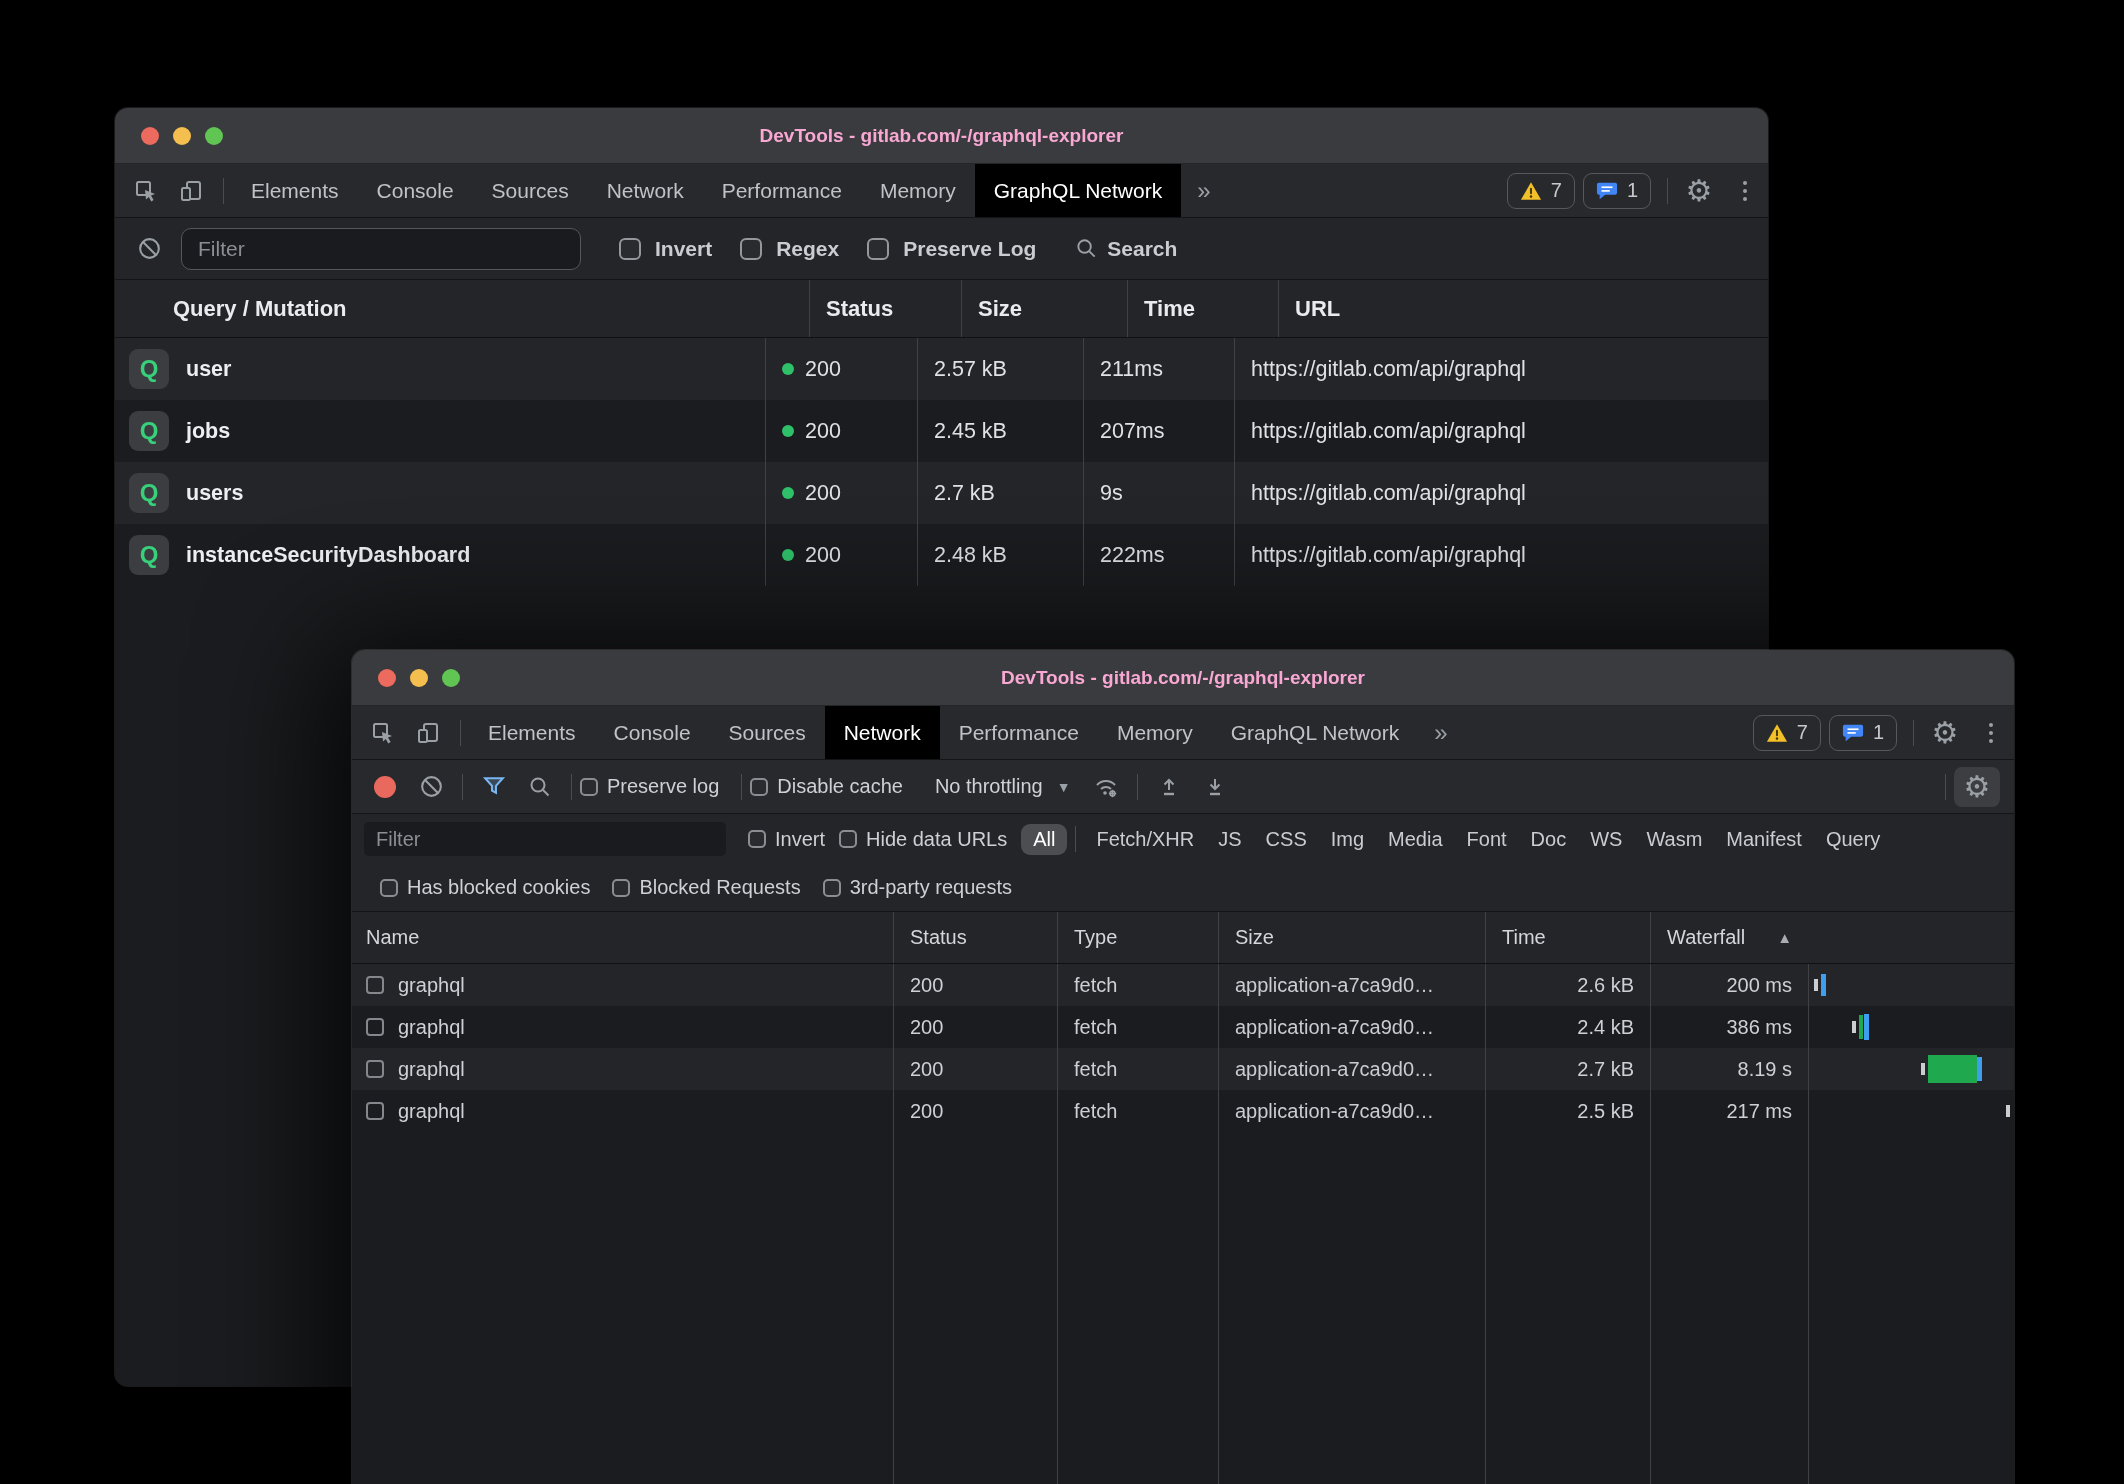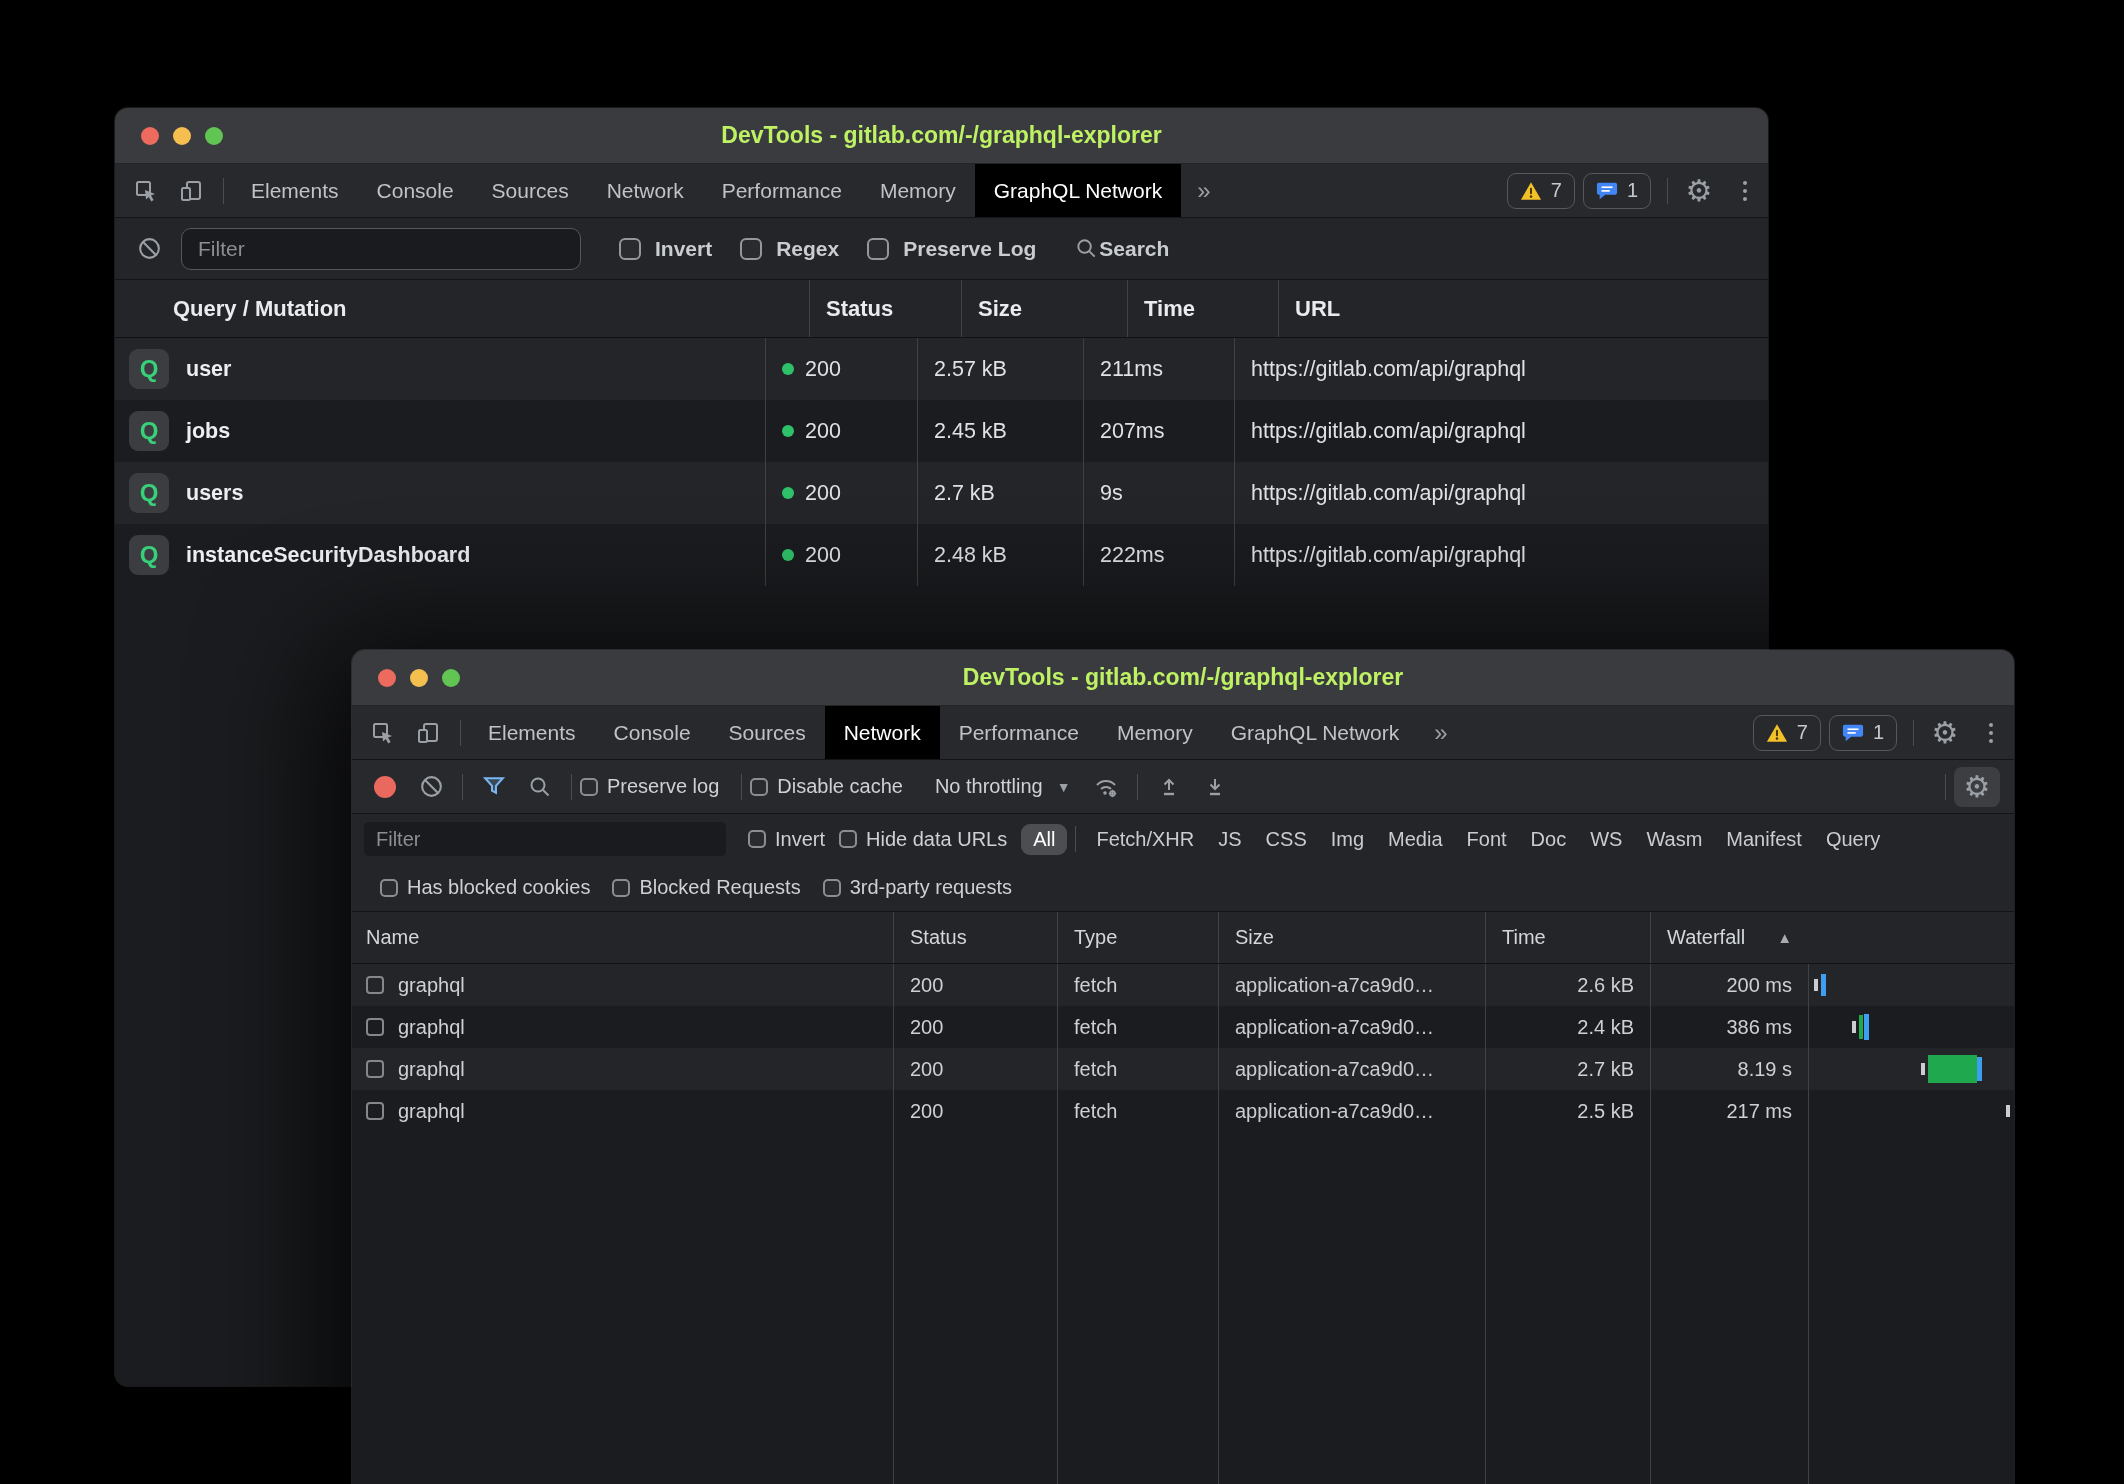--- a/index.html
+++ b/index.html
@@ -8,21 +8,21 @@
   .window { position: absolute; background: #1b1c1f; border-radius: 13px;
             box-shadow: 0 0 0 1px rgba(255,255,255,.10), 0 30px 90px 10px rgba(0,0,0,.75);
             display: flex; flex-direction: column; overflow: hidden; }
   .win1 { left: 115px; top: 108px; width: 1653px; height: 1278px; z-index: 1; }
   .win2 { left: 352px; top: 650px; width: 1662px; height: 834px; z-index: 2;
           border-radius: 13px 13px 0 0; box-shadow: 0 0 0 1px rgba(255,255,255,.12), 0 20px 120px 30px rgba(0,0,0,.8); }
 
   
   .titlebar { height: 56px; flex: 0 0 56px; background: #3a3b3e; border-bottom: 1px solid #242527;
               display: flex; align-items: center; justify-content: center; position: relative; }
-  .title { font-size: 23px; font-weight: bold; color: #bef264; }
+  .title { font-size: 19px; font-weight: bold; color: #f9a8d4; }
   .traffic { position: absolute; left: 26px; top: 0; height: 100%; display: flex; align-items: center; gap: 14px; }
   .tl { width: 18px; height: 18px; border-radius: 50%; display: inline-block; }
 
   
   .tabbar { height: 54px; flex: 0 0 54px; background: #28292c; border-bottom: 1px solid #131417;
             display: flex; align-items: stretch; font-size: 21px; color: #bfc2c6; padding-left: 8px; }
   .tabbar .icon-btn, .toolbar .icon-btn { width: 46px; display: flex; align-items: center; justify-content: center; color: #9aa0a6; }
   .tabs { display: flex; align-items: stretch; }
   .tab { display: flex; align-items: center; padding: 0 19px; cursor: default; }
   .tab.selected { background: #000; color: #fff; }
@@ -36,21 +36,21 @@
   .gear-glyph { font-size: 30px; color: #9aa0a6; line-height: 1; }
 
   
   .filterbar1 { height: 62px; flex: 0 0 62px; background: #242528; border-bottom: 1px solid #131417;
                 display: flex; align-items: center; padding: 0 16px; gap: 14px; }
   .filter-input1 { width: 400px; height: 42px; background: #1a1b1e; border: 1px solid #55575b; border-radius: 10px;
                    color: #e8eaed; font-size: 21px; padding: 0 16px; outline: none; }
   .filter-input1::placeholder, .filter-input2::placeholder { color: #8b8e93; }
   .cbx { width: 22px; height: 22px; border: 2px solid #94979b; border-radius: 6px; background: #2a2b2e; flex: 0 0 auto; }
   .cbx-label { font-size: 21px; font-weight: 600; color: #c9ccd0; margin-right: 14px; }
-  .search-group { display: flex; align-items: center; gap: 0; margin-left: 10px; }
+  .search-group { display: flex; align-items: center; gap: 8px; margin-left: 10px; }
 
   
   .t1-grid { display: grid; grid-template-columns: 650px 152px 166px 151px 1fr; }
   .t2-grid { display: grid; grid-template-columns: 541px 164px 161px 267px 165px 158px 1fr; }
   .t1-grid > div, .t2-grid > div { border-left: 1px solid #3f4144; display: flex; align-items: center;
        padding: 0 16px; overflow: hidden; white-space: nowrap; }
   .t1-grid > div:first-child, .t2-grid > div:first-child { border-left: none; padding-left: 14px; }
   .thead1 { height: 58px; background: #242528; font-size: 22px; font-weight: bold; color: #e9ebee; border-bottom: 1px solid #101113; padding-left: 44px; }
   .trow1 { height: 62px; font-size: 21.5px; color: #dfe1e5; }
   .thead2 { height: 52px; background: #242528; font-size: 20px; font-weight: 500; color: #d3d6da; border-bottom: 1px solid #101113; }

